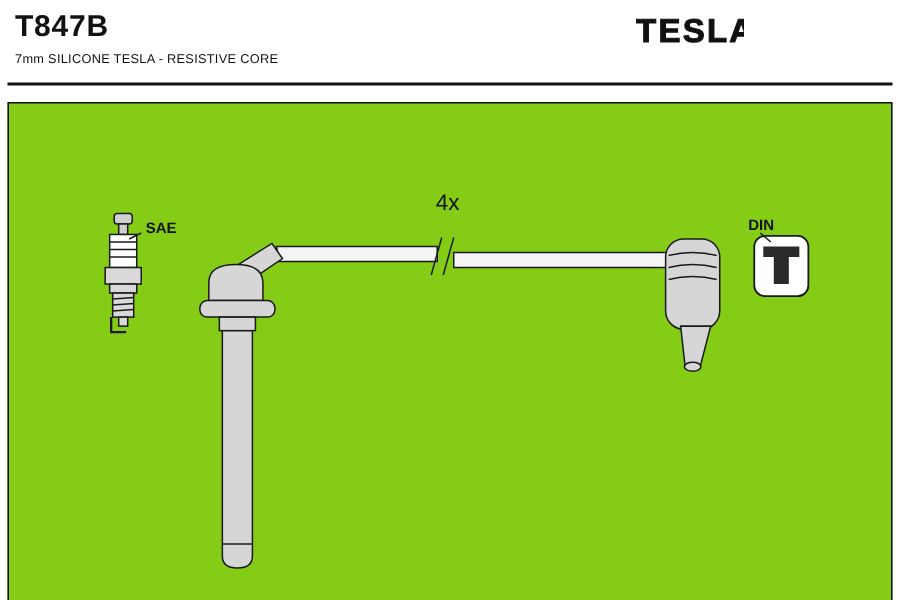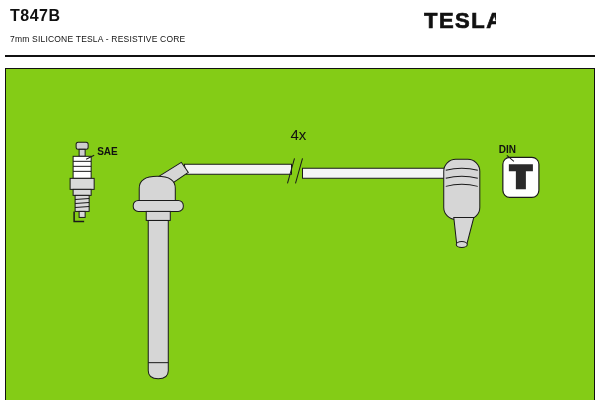--- a/index.html
+++ b/index.html
@@ -1,21 +1,21 @@
 <!DOCTYPE html>
 <html><head>
 <meta charset="utf-8">
 <style>
   html,body{margin:0;padding:0;}
   body{
     width:600px;height:400px;position:relative;overflow:hidden;
     background:#ffffff;color:#111;
     font-family:"Liberation Sans",sans-serif;
   }
-  .part-number{position:absolute;left:10px;top:7px;font-size:16px;font-weight:bold;letter-spacing:.5px;}
+  .part-number{position:absolute;left:10px;top:7px;font-size:20px;font-weight:bold;letter-spacing:.5px;}
   .subtitle{position:absolute;left:10px;top:34px;font-size:8.5px;letter-spacing:.2px;}
   .logo{position:absolute;left:424px;top:7px;}
   .rule{position:absolute;left:5px;top:55px;width:590px;height:1.5px;background:#111;}
   .frame{
     position:absolute;left:5px;top:68px;width:590px;height:396px;
     border:1.5px solid #111;box-sizing:border-box;background:#84cc16;
   }
   .frame svg{display:block;width:100%;height:100%;}
   text{font-family:"Liberation Sans",sans-serif;fill:#111;}
 </style>

